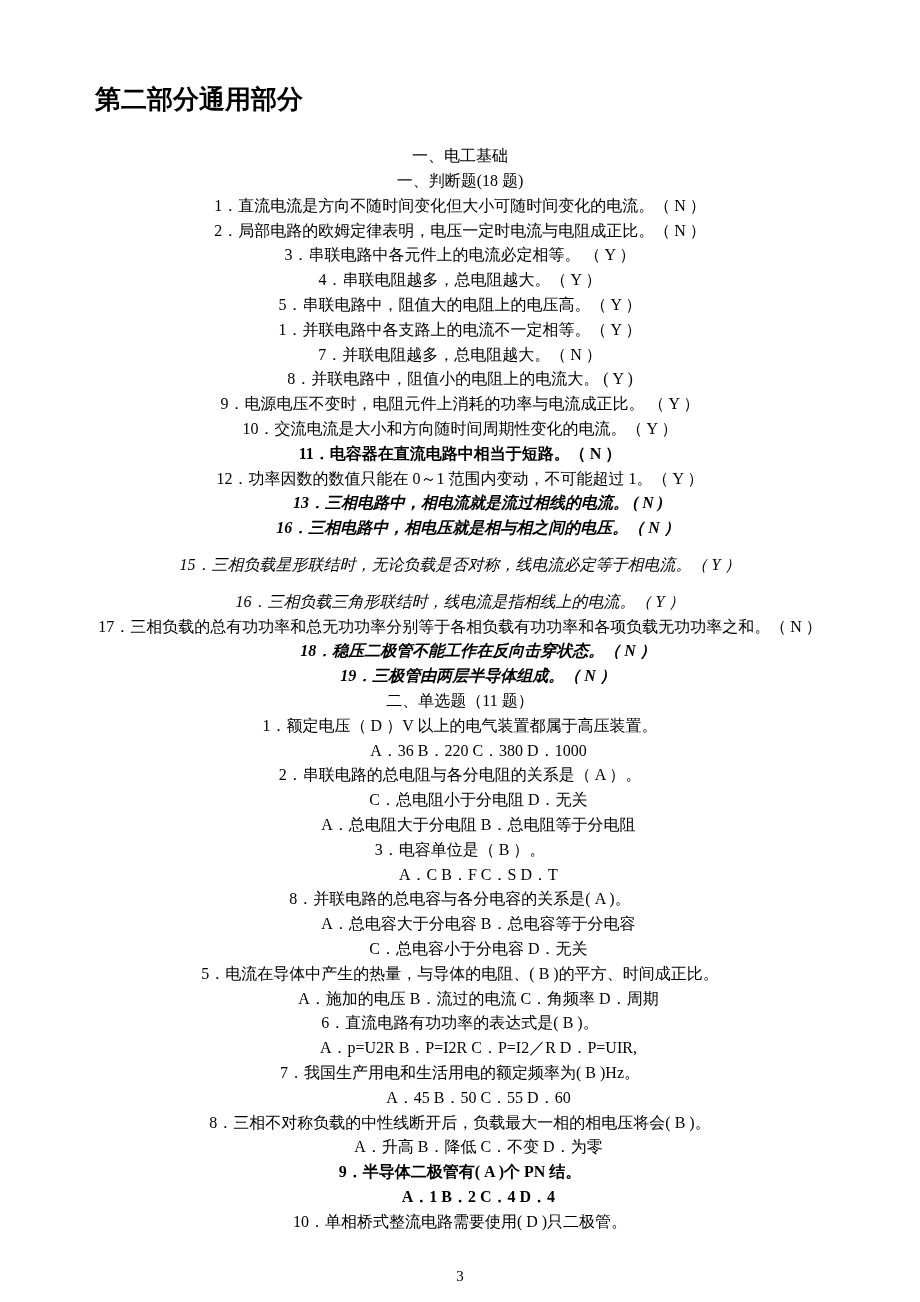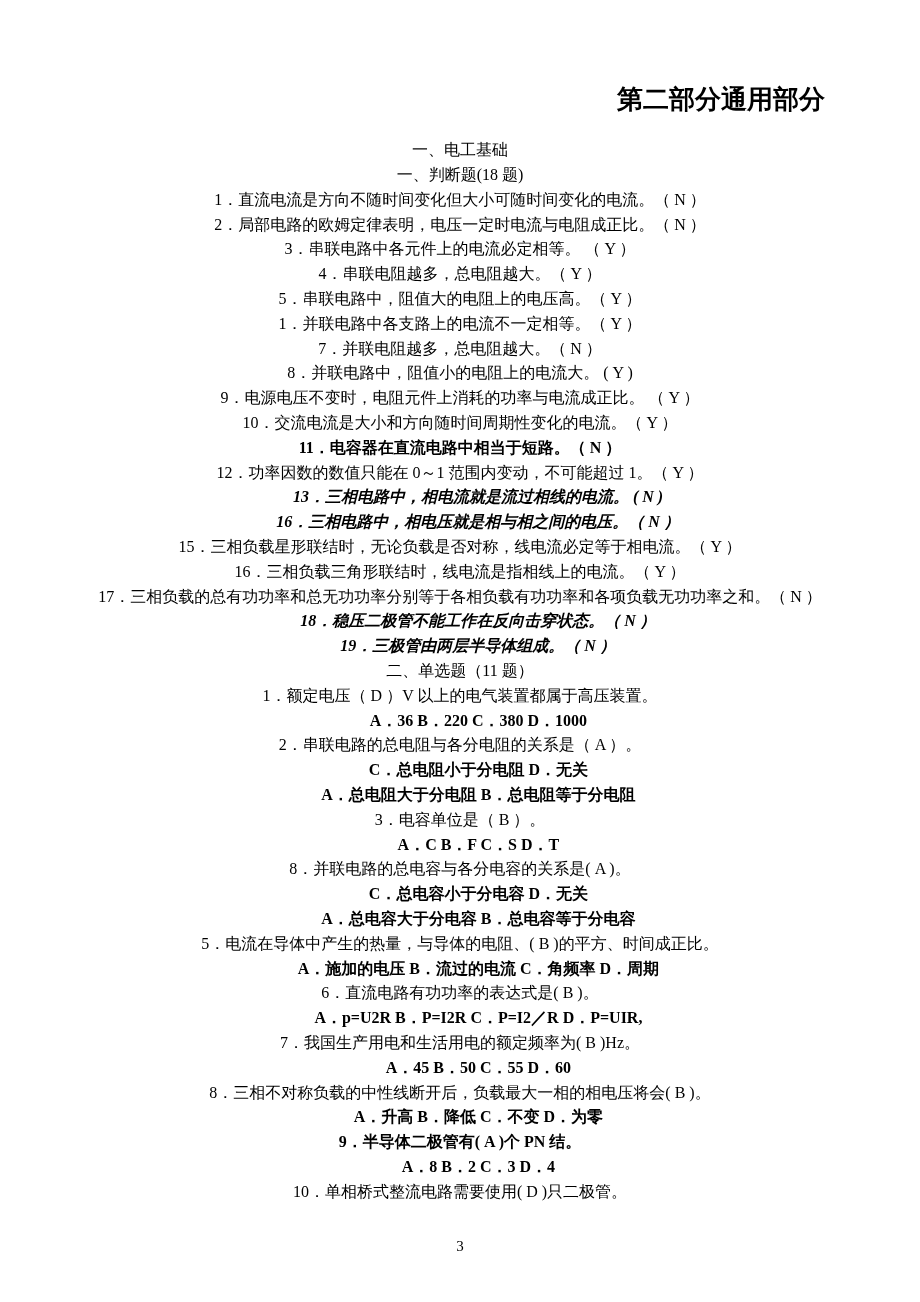--- a/index.html
+++ b/index.html
@@ -7,44 +7,45 @@
       margin: 0;
       padding: 80px 95px 60px 95px;
       font-size: 16px;
       line-height: 1.55;
       color: #000;
       background: #fff;
       width: 920px;
       box-sizing: border-box;
     }
     .title {
-      text-align: right;
+      text-align: left;
       font-size: 26px;
       font-weight: bold;
-      margin-bottom: 18px;
+      margin-bottom: 24px;
       font-family: "SimSun", "宋体", serif;
     }
     .line {
       margin: 0;
       padding: 0;
       text-align: center;
     }
     .bold {
       font-weight: bold;
     }
     .bold-italic {
       font-weight: bold;
       font-style: italic;
       margin-left: 36px;
     }
     .italic {
+      font-style: italic;
+      margin-top: 12px;
     }
     .indent {
       padding-left: 2.3em;
-      font-weight: bold;
     }
     .page-num {
       text-align: center;
       margin-top: 30px;
       font-size: 15px;
     }
   </style>
 </head>
 <body>
 
@@ -79,28 +80,28 @@
 
 <div id="mc-container">
     <p class="line ">1．额定电压（   D   ）V 以上的电气装置都属于高压装置。</p>
     <p class="line indent "> A．36     B．220     C．380     D．1000</p>
     <p class="line ">2．串联电路的总电阻与各分电阻的关系是（ A  ）。</p>
     <p class="line indent ">C．总电阻小于分电阻   D．无关</p>
     <p class="line indent ">A．总电阻大于分电阻   B．总电阻等于分电阻</p>
     <p class="line ">3．电容单位是（   B   ）。</p>
     <p class="line indent "> A．C     B．F     C．S     D．T</p>
     <p class="line ">8．并联电路的总电容与各分电容的关系是(    A     )。</p>
+    <p class="line indent ">A．总电容大于分电容   B．总电容等于分电容</p>
     <p class="line indent ">C．总电容小于分电容   D．无关</p>
-    <p class="line indent ">A．总电容大于分电容   B．总电容等于分电容</p>
     <p class="line ">5．电流在导体中产生的热量，与导体的电阻、(     B     )的平方、时间成正比。</p>
     <p class="line indent ">A．施加的电压   B．流过的电流   C．角频率    D．周期</p>
     <p class="line ">6．直流电路有功功率的表达式是(   B     )。</p>
     <p class="line indent ">A．p=U2R     B．P=I2R      C．P=I2／R       D．P=UIR,</p>
     <p class="line ">7．我国生产用电和生活用电的额定频率为(    B     )Hz。</p>
     <p class="line indent "> A．45     B．50     C．55 D．60</p>
     <p class="line ">8．三相不对称负载的中性线断开后，负载最大一相的相电压将会(    B     )。</p>
     <p class="line indent ">A．升高     B．降低     C．不变     D．为零</p>
     <p class="line bold">9．半导体二极管有(    A     )个 PN 结。</p>
-    <p class="line indent bold">A．8     B．2     C．3      D．4</p>
+    <p class="line indent bold">A．1     B．2     C．4      D．4</p>
     <p class="line ">10．单相桥式整流电路需要使用(    D     )只二极管。</p>
   </div>
 
 <div class="page-num">3</div>
 
 </body></html>

